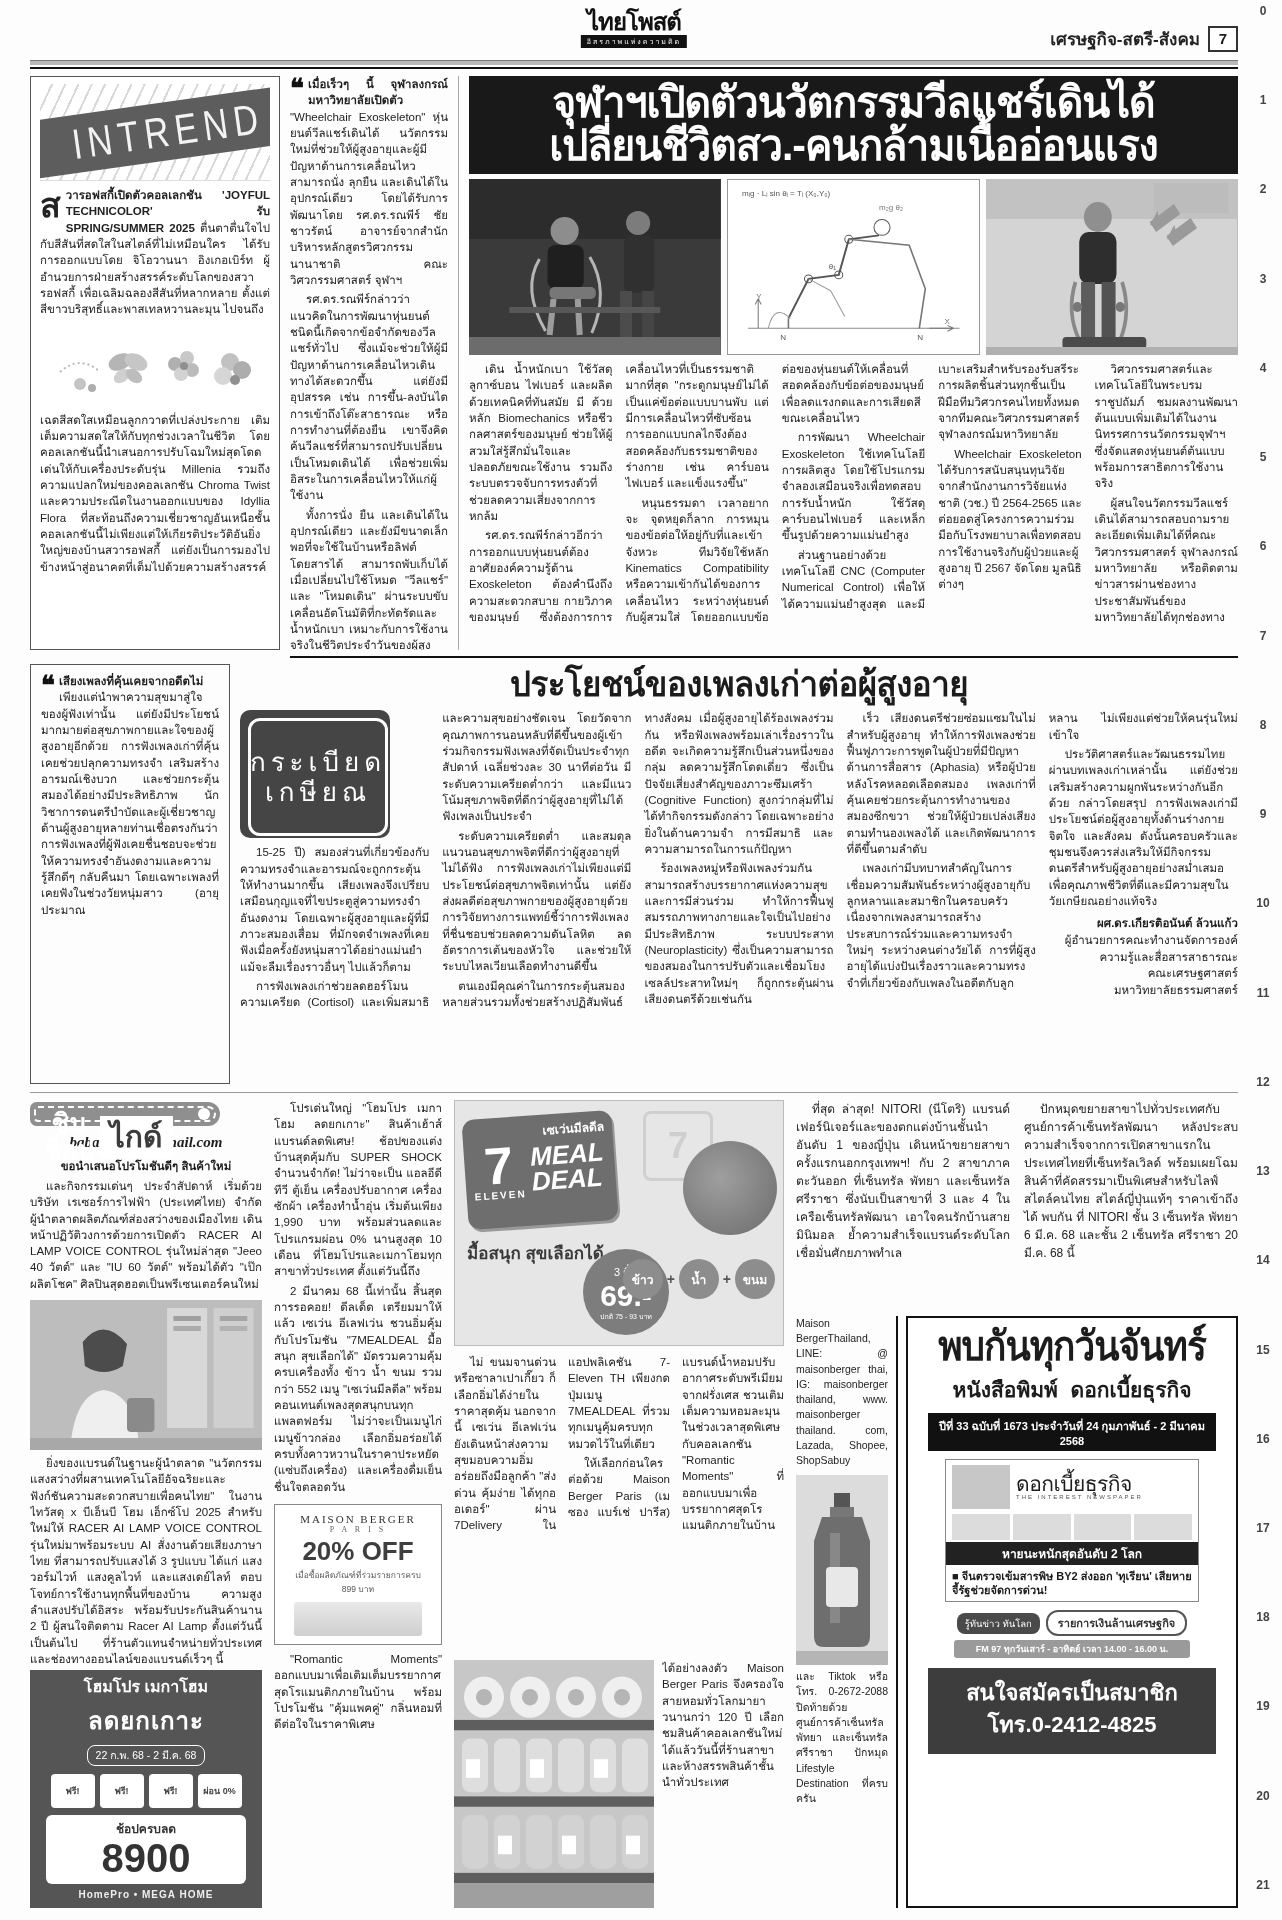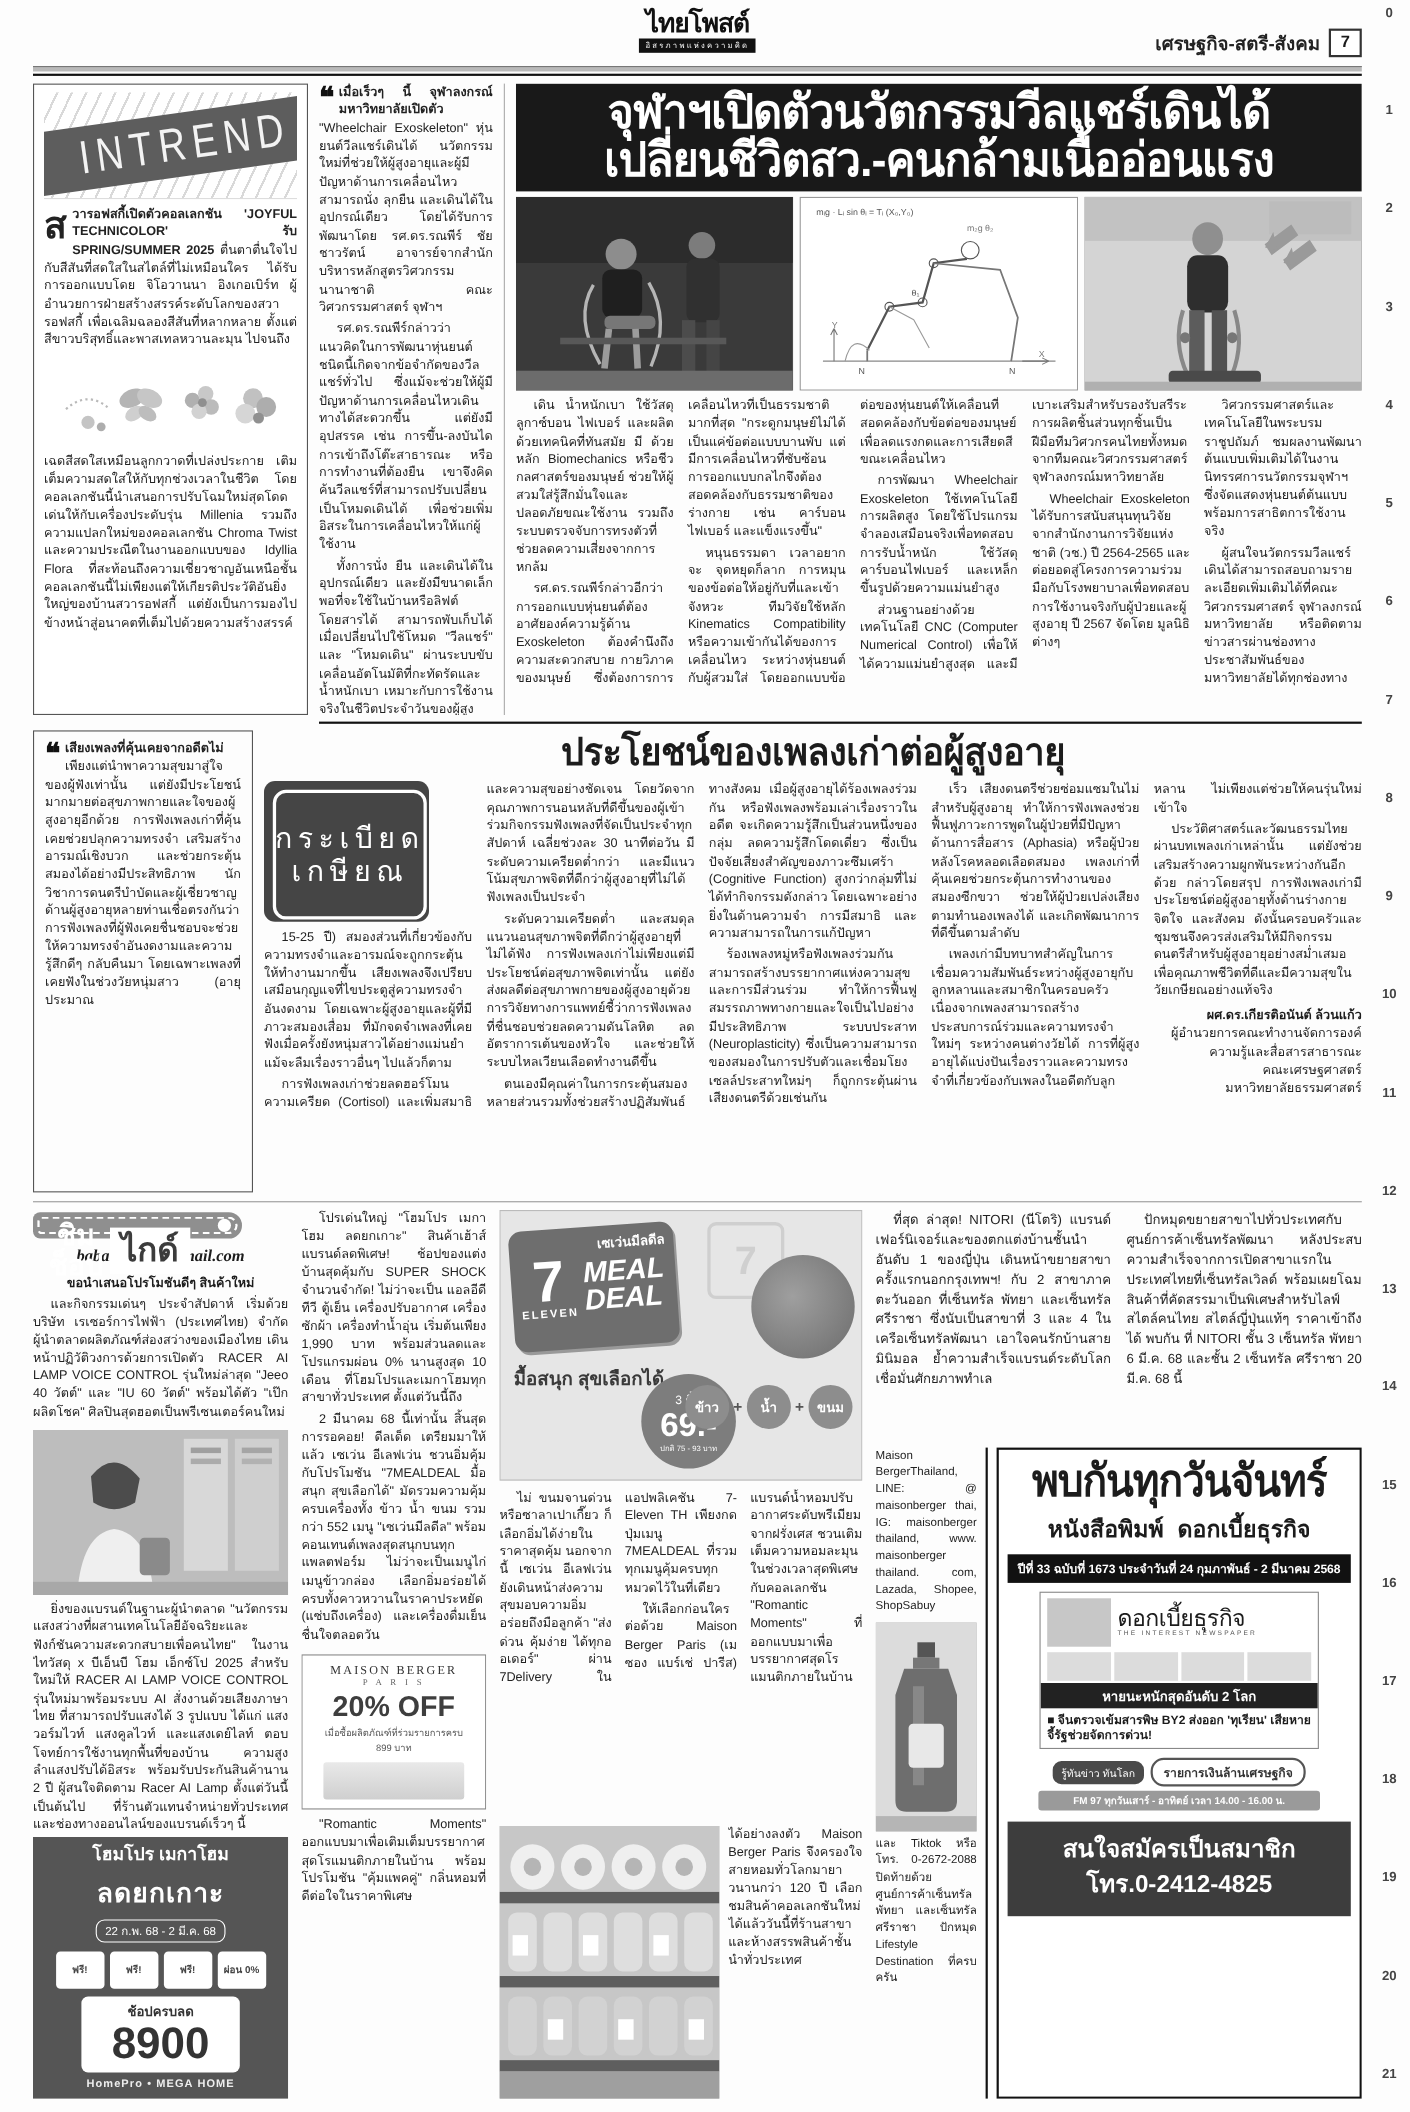--- a/index.html
+++ b/index.html
@@ -69,21 +69,21 @@
   .email{font-family:"Liberation Serif",serif;font-style:italic;font-weight:bold;font-size:15px;text-align:center;margin:2px 0 6px;}
   .bold-center{font-size:11.5px;font-weight:bold;text-align:center;margin-bottom:3px;}
   .figure{background:#b9b9b9;position:relative;overflow:hidden;flex:none;}
   .woman-photo{height:150px;margin:5px 0;}
   .homepro{margin-top:auto;background:#555;color:#fff;padding:8px;box-sizing:border-box;height:238px;display:flex;flex-direction:column;align-items:center;gap:5px;}
   .homepro .hp1{font-weight:bold;font-size:16px;text-align:center;line-height:1.1;}
   .homepro .hp2{font-weight:bold;font-size:24px;letter-spacing:1px;}
   .homepro .hpdate{font-size:10.5px;border:1px solid #fff;padding:1px 8px;border-radius:8px;}
   .homepro .chips{display:flex;gap:5px;margin-top:3px;}
   .homepro .chips .chip{background:#fff;color:#444;font-size:9px;font-weight:bold;width:44px;height:34px;display:flex;align-items:center;justify-content:center;border-radius:4px;text-align:center;}
-  .homepro .bigbox{background:#fff;color:#333;width:144px;text-align:center;border-radius:6px;padding:4px 0 6px;margin-top:2px;}
+  .homepro .bigbox{background:#fff;color:#333;width:200px;text-align:center;border-radius:6px;padding:4px 0 6px;margin-top:2px;}
   .homepro .bigbox .lbl{font-size:12px;font-weight:bold;}
   .homepro .bigbox .val{font-size:40px;font-weight:bold;line-height:1;}
   .homepro .hplogos{font-size:10px;letter-spacing:1px;margin-top:0;color:#eee;font-weight:bold;}
   .midcol{width:168px;flex:none;overflow:hidden;display:flex;flex-direction:column;}
   .coupon{border:1px solid #888;background:#fff;text-align:center;padding:8px 19px;margin:6px 0;flex:none;}
   .coupon .cb{font-family:"Liberation Serif",serif;font-size:11px;letter-spacing:2px;color:#333;}
   .coupon .cb2{font-family:"Liberation Serif",serif;font-size:8px;letter-spacing:3px;color:#666;margin-bottom:4px;}
   .coupon .disc{font-size:26px;font-weight:bold;color:#3e3e3e;line-height:1;}
   .coupon .cond{font-size:8.5px;color:#555;margin-top:4px;}
   .coupon .strip{height:34px;background:linear-gradient(#e9e9e9,#cfcfcf);margin-top:6px;border-radius:3px;}
@@ -110,21 +110,21 @@
   .shelves{width:200px;height:100%;}
   .side-text{flex:1;overflow:hidden;}
   .rightmod{flex:1;display:flex;flex-direction:column;overflow:hidden;}
   .nitori{height:212px;flex:none;}
   .nitori p{font-size:12px;line-height:1.5;}
   .dok-row{flex:1;display:flex;gap:8px;margin-top:4px;}
   .strip{width:92px;flex:none;display:flex;flex-direction:column;gap:4px;overflow:hidden;}
   .strip p{font-size:10.5px;line-height:1.45;text-indent:0;}
   .bottle{height:190px;}
   .thick-v{width:2px;background:#111;flex:none;}
-  .dokbia{flex:1;border:2px solid #111;padding:6px 8px;box-sizing:border-box;display:flex;flex-direction:column;align-items:center;overflow:hidden;background:#fff;}
+  .dokbia{flex:1;border:2px solid #111;padding:6px 20px;box-sizing:border-box;display:flex;flex-direction:column;align-items:center;overflow:hidden;background:#fff;}
   .dok-t1{font-size:37px;font-weight:bold;letter-spacing:-1px;line-height:1.05;transform:scaleY(1.1);margin-top:4px;}
   .dok-t2{font-size:21px;font-weight:bold;margin-top:6px;font-family:Liberation Mono, monospace;}
   .dok-issue{background:#111;color:#fff;font-size:11px;font-weight:bold;width:100%;text-align:center;padding:4px 0;margin-top:7px;}
   .thumb{width:252px;margin-top:8px;border:1px solid #888;background:#fff;overflow:hidden;}
   .thumb-head{display:flex;gap:6px;padding:5px 6px 3px;align-items:center;}
   .thumb-img{width:58px;height:44px;background:#c7c7c7;flex:none;}
   .thumb-name{font-size:21px;font-weight:normal;letter-spacing:-0.5px;line-height:1;}
   .thumb-sub{font-size:6px;letter-spacing:2px;color:#555;}
   .thumb-mini{display:flex;gap:3px;padding:2px 6px;}
   .thumb-mini div{flex:1;height:26px;background:#dcdcdc;}

